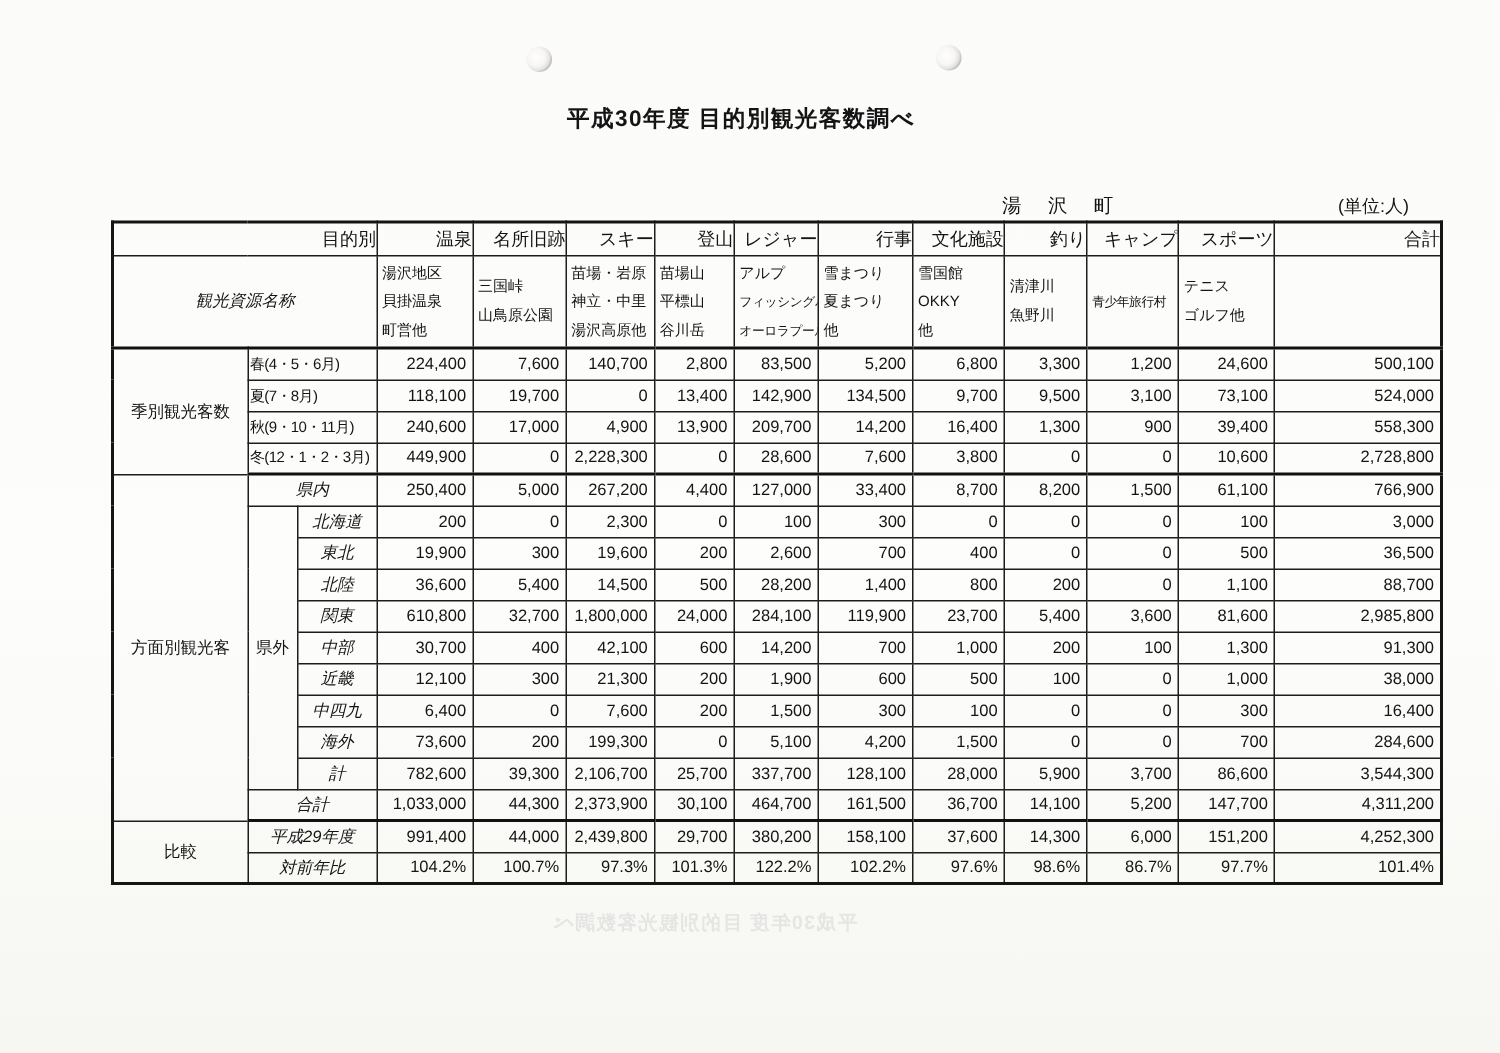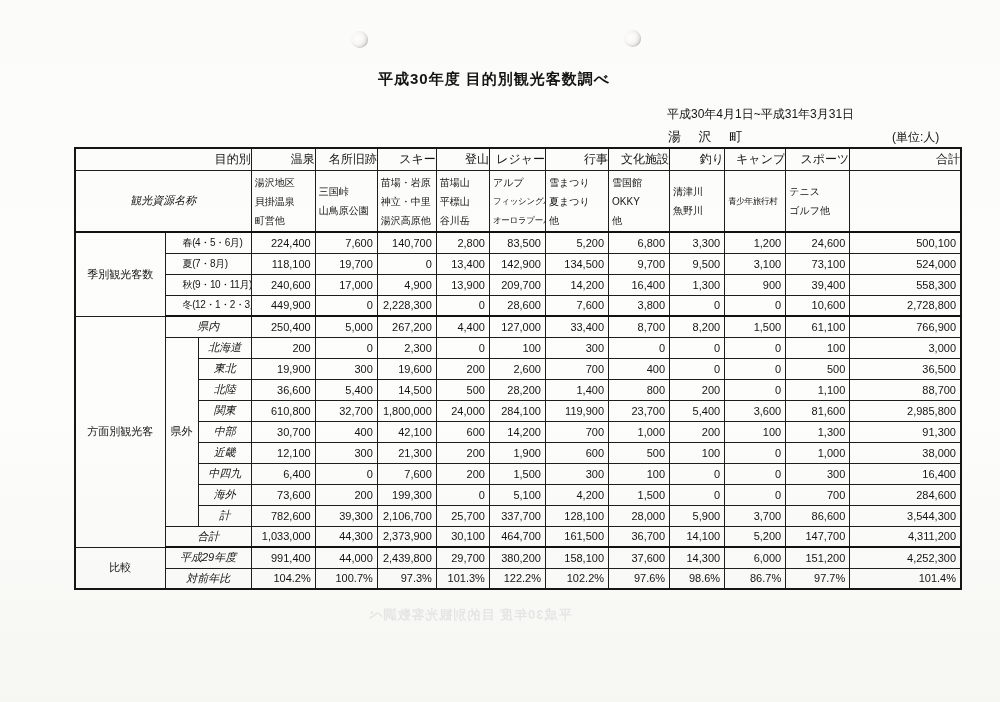--- a/index.html
+++ b/index.html
@@ -25,40 +25,39 @@
   }
   table.main { border:2px solid #151515; }
   table.main td { border:1px solid #1d1d1d; overflow:hidden; white-space:nowrap; vertical-align:middle; }
   tr.vals { height:21px; }
   .chead { text-align:right; font-size:12px; height:22px; }
   .rescell { vertical-align:top; height:62px; padding-top:1px; }
   .resline { font-size:10px; line-height:19px; padding-left:3px; text-align:left; }
   .resline.small { font-size:8.5px; letter-spacing:-0.3px; }
   .num { text-align:right; padding-right:4px; font-size:11px; }
   .grp { text-align:center; font-size:11px;margin-top:48px; }
-  .rowlbl { text-align:left; font-size:10px; padding-left:17px; letter-spacing:-0.4px; }
+  .rowlbl { text-align:left; font-size:10px; padding-left:1px; letter-spacing:-0.4px; }
   .clbl { text-align:center; font-size:11px;font-style:italic; }
   tr.thickb td { border-bottom:2px solid #111; }
 
   .bleed {
     position:absolute; left:368px; top:606px; font-size:13px; font-weight:bold;
     letter-spacing:1px; color:rgba(70,70,80,0.10); transform:scaleX(-1);
     filter:blur(0.5px); white-space:nowrap;
   }
 </style>
 </head>
 <body>
 
 <div class="page">
 
   <div class="hole" style="left:351px; top:31px;"></div>
   <div class="hole" style="left:624px; top:30px;"></div>
 
   <div class="title">平成30年度 目的別観光客数調べ</div>
-  <div class="period">平成30年4月1日~平成31年3月31日</div>
   <div class="municipality">湯 沢 町</div>
   <div class="unit">(単位:人)</div>
 
   <table class="main">
     <colgroup>
       <col style="width:90px">
         <col style="width:33px">
         <col style="width:53px">
       <col style="width:64px">
         <col style="width:62px">

